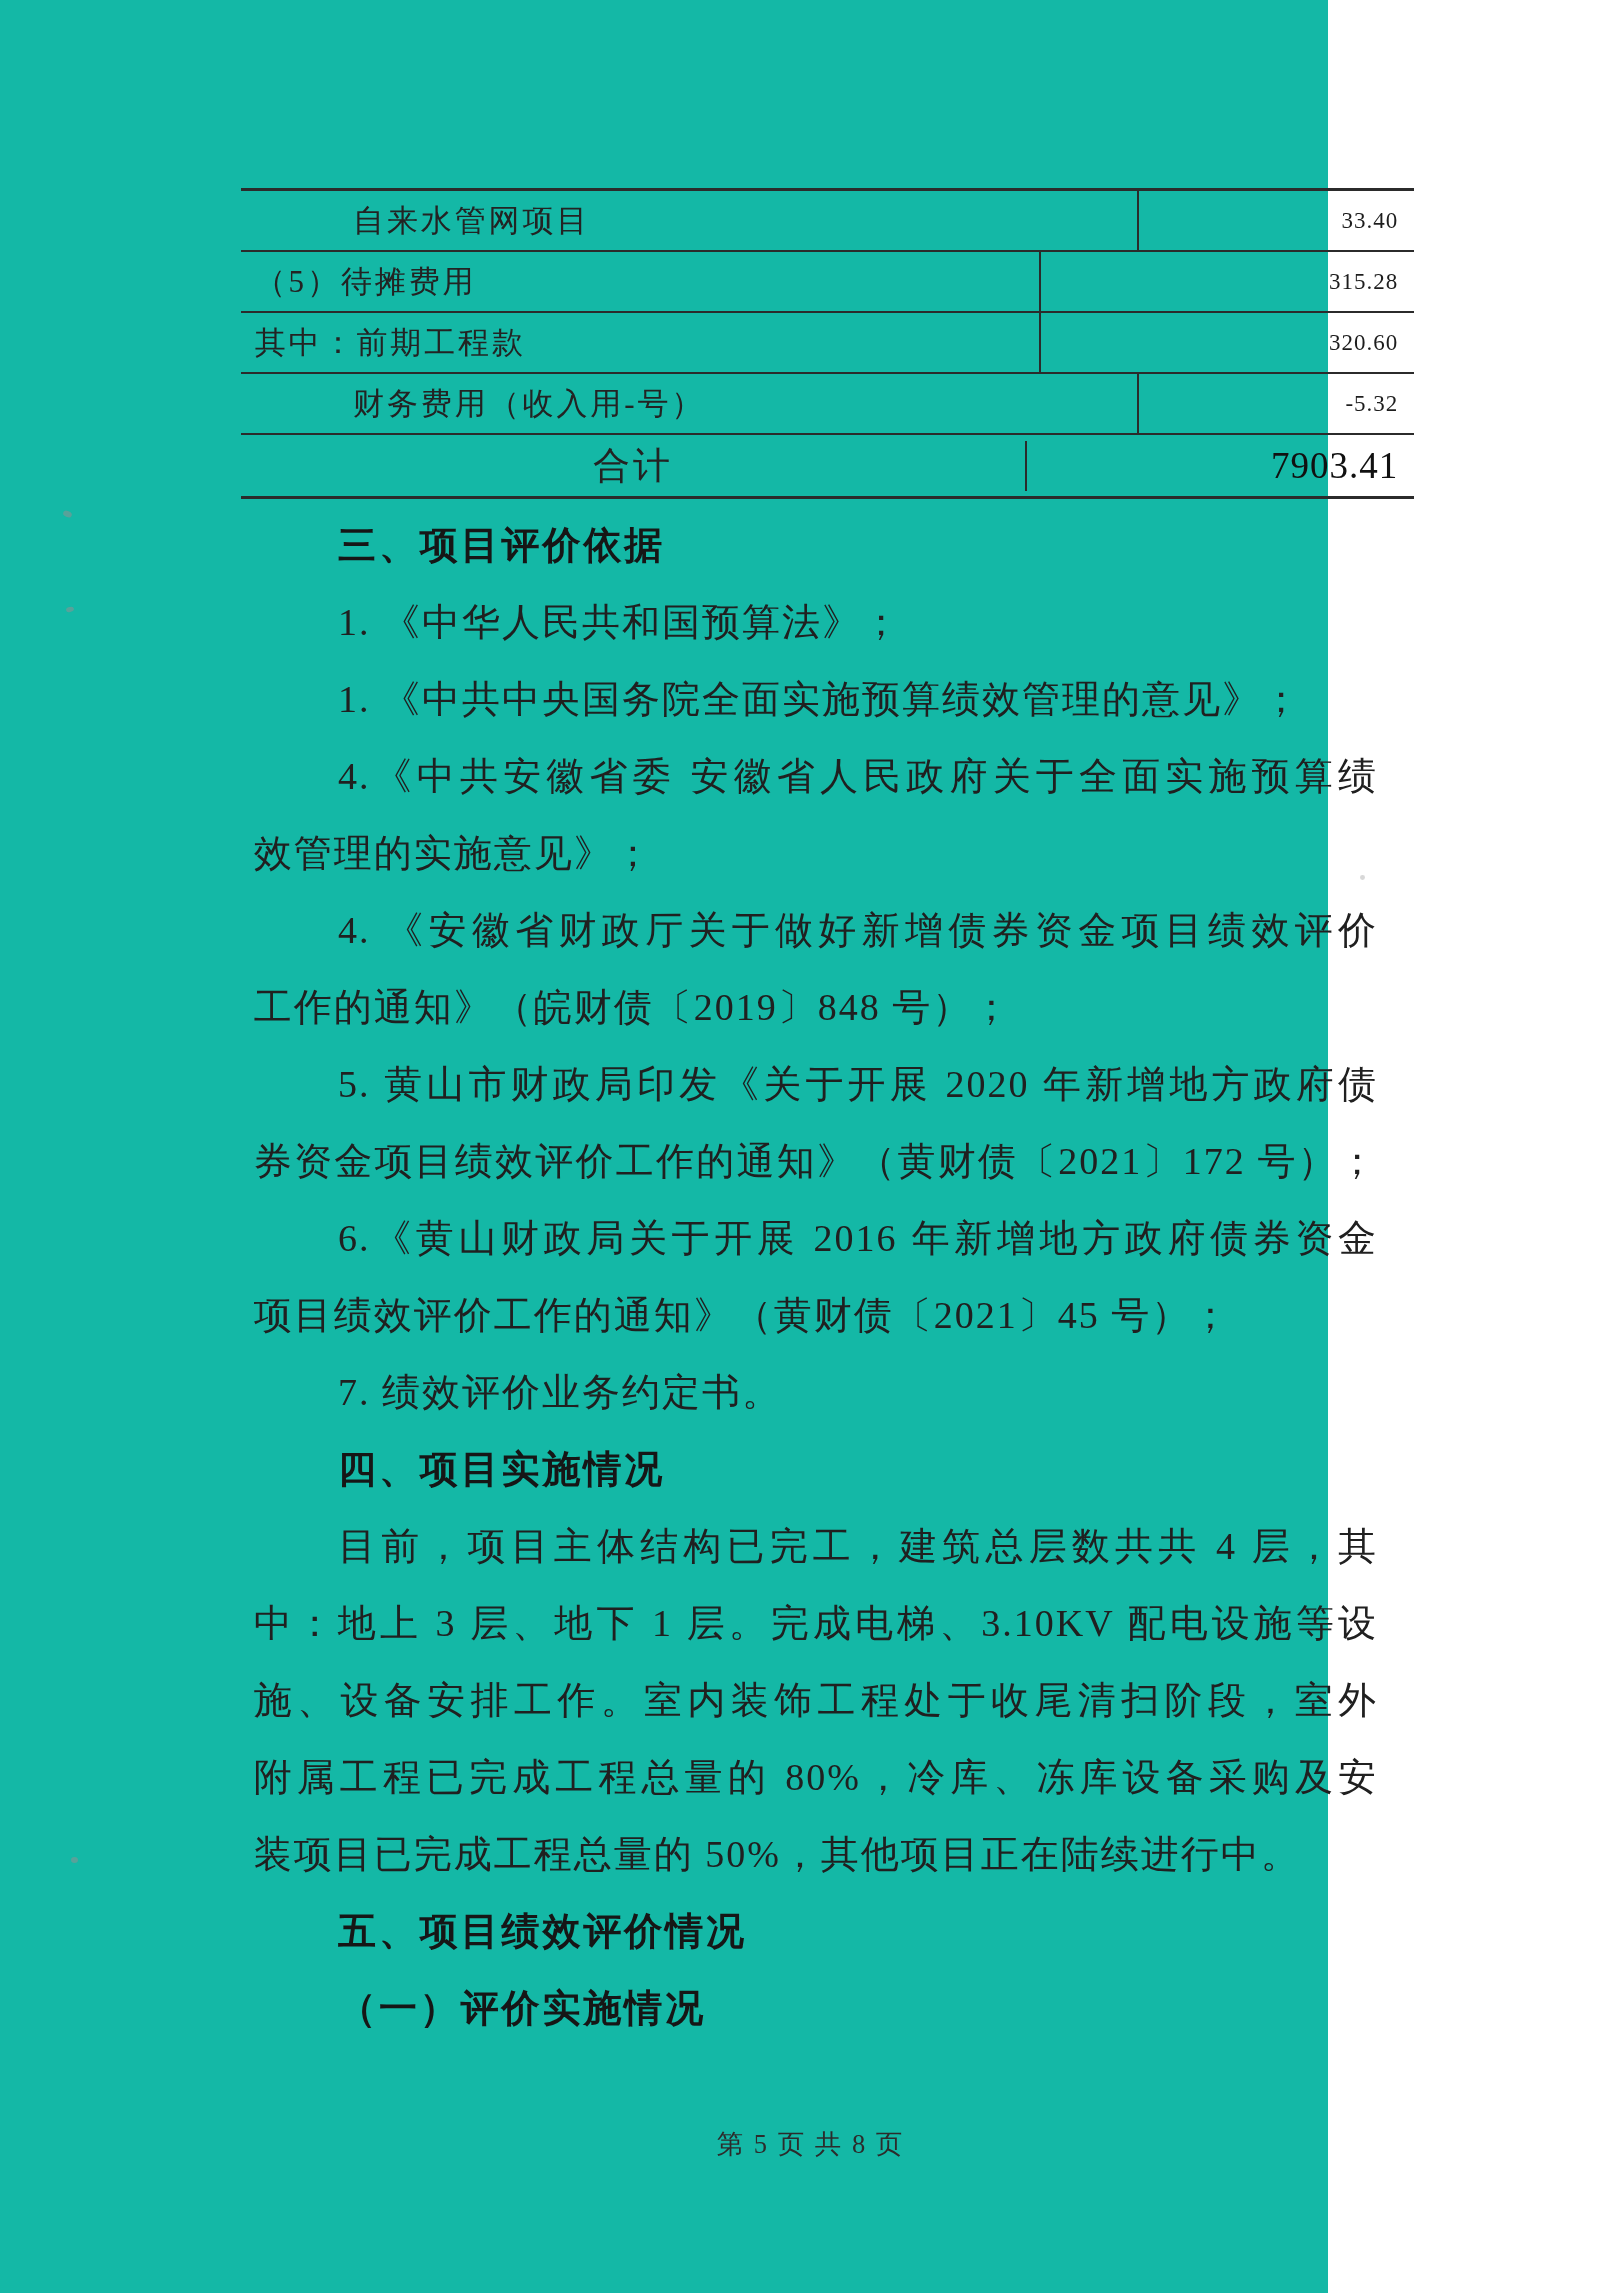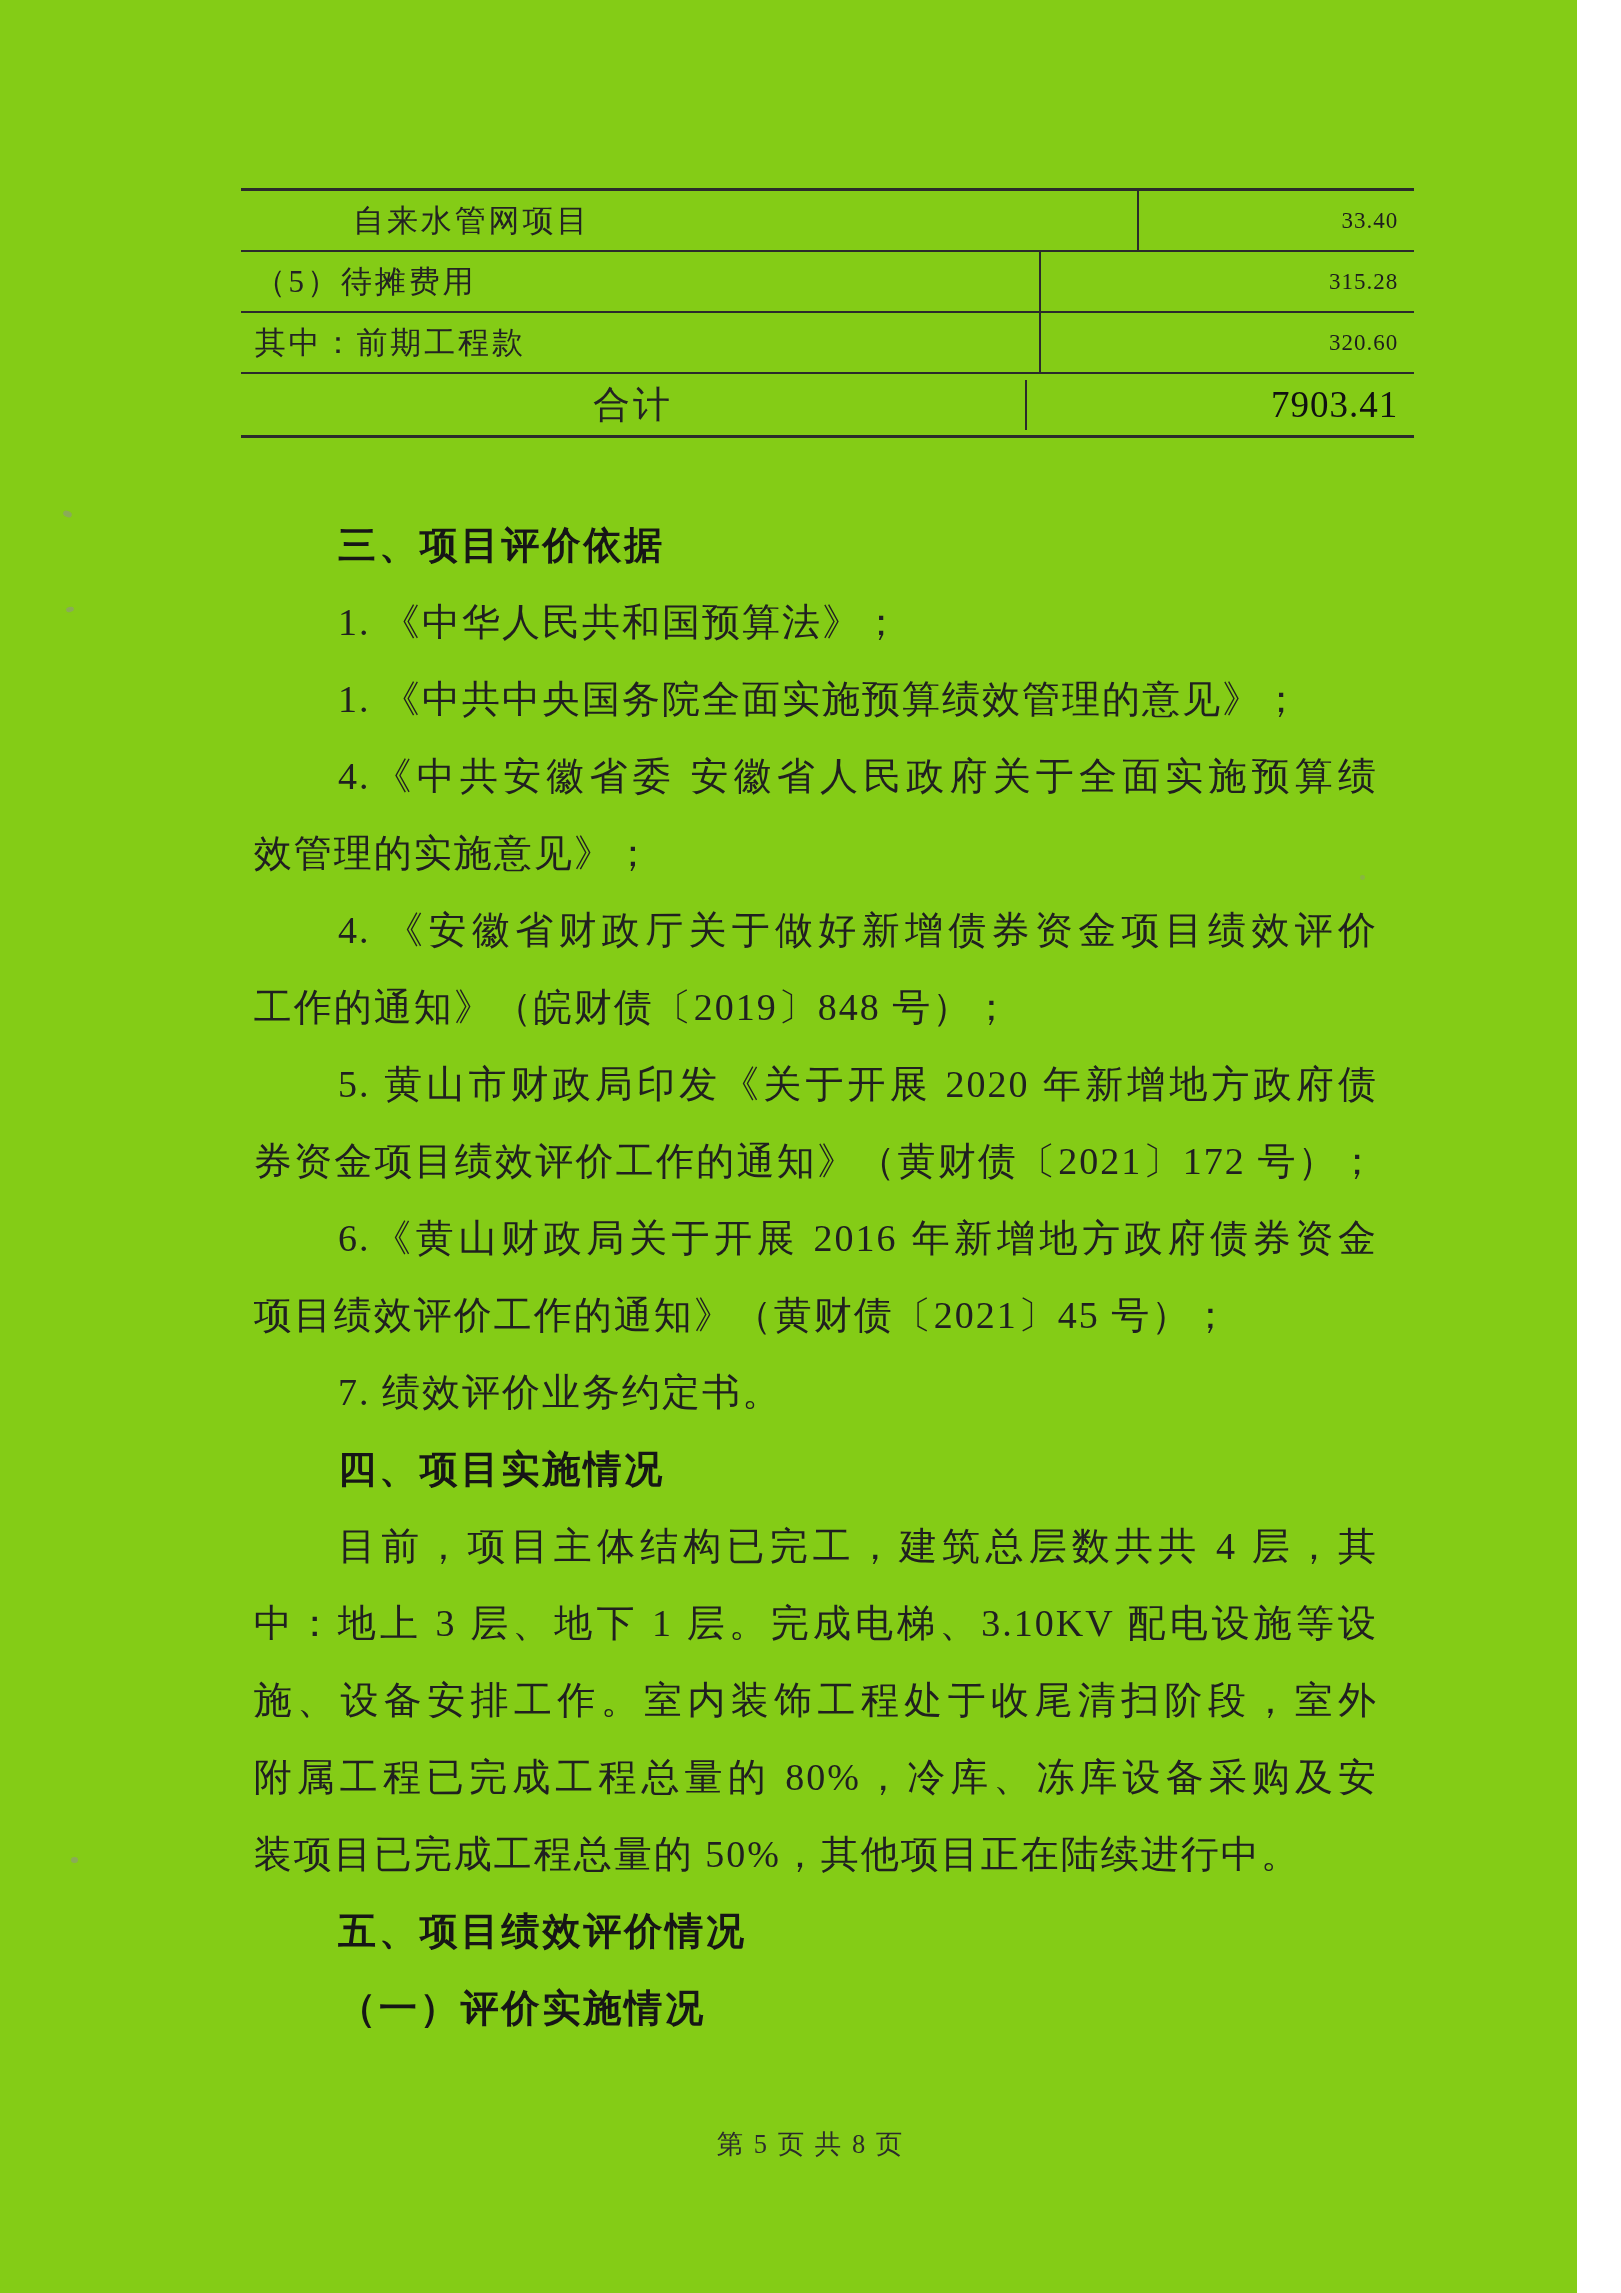--- a/index.html
+++ b/index.html
@@ -6,22 +6,22 @@
   body {
     width: 1621px; height: 2294px;
     background: #ffffff;
     position: relative;
     overflow: hidden;
     font-family: "Liberation Serif", "DejaVu Serif", serif;
     color: #262626;
   }
   .page {
     position: absolute; left: 0; top: 0;
-    width: 1577px; height: 2294px;
-    background: #84cc16;
+    width: 1328px; height: 2294px;
+    background: #14b8a6;
   }
 
   
   .tbl {
     position: absolute; left: 241px; top: 188px;
     width: 1173px;
     border-top: 3.9px solid #2b2b2b;
     border-bottom: 3.9px solid #2b2b2b;
   }
   .trow {
@@ -108,20 +108,24 @@
       <div class="tv">33.40</div>
     </div>
     <div class="trow">
       <div class="tl flush">（5）待摊费用</div>
       <div class="tv">315.28</div>
     </div>
     <div class="trow">
       <div class="tl flush">其中：前期工程款</div>
       <div class="tv">320.60</div>
     </div>
+    <div class="trow">
+      <div class="tl ind">财务费用（收入用-号）</div>
+      <div class="tv">-5.32</div>
+    </div>
     <div class="trow total">
       <div class="tl center">合计</div>
       <div class="tv">7903.41</div>
     </div>
   </div>
 
   <div class="bodytext">
     <div class="ln h ind">三、项目评价依据</div>
     <div class="ln ind">1. 《中华人民共和国预算法》；</div>
     <div class="ln ind">1. 《中共中央国务院全面实施预算绩效管理的意见》；</div>

